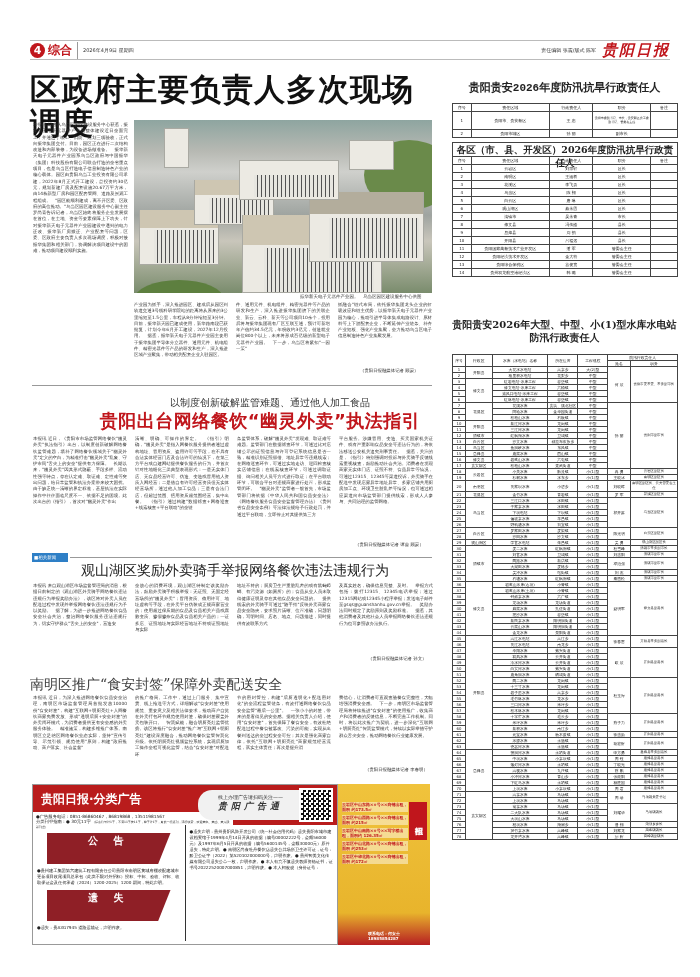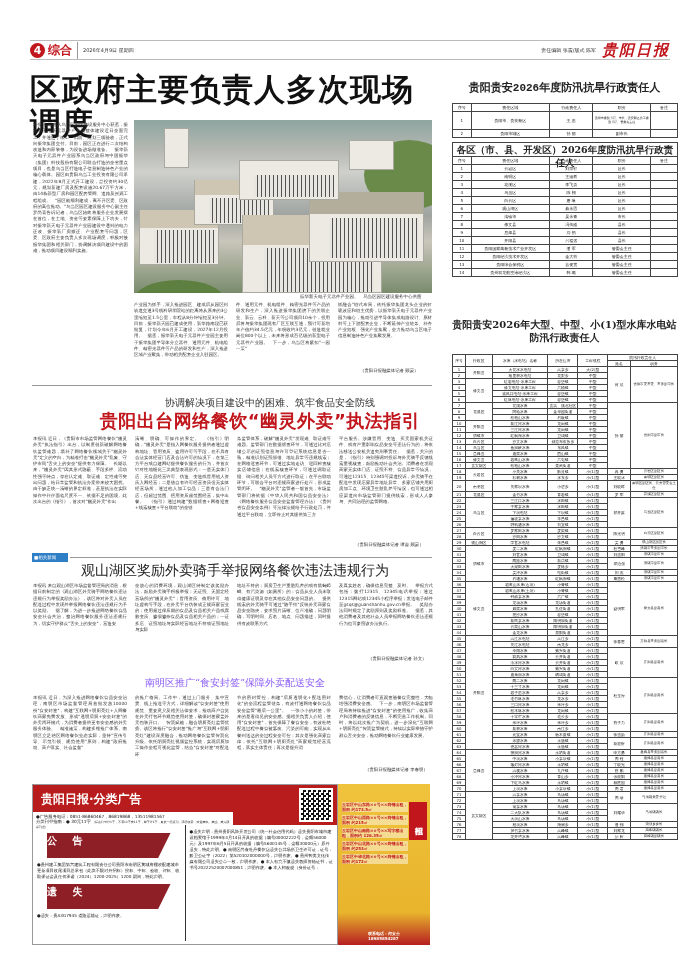--- a/index.html
+++ b/index.html
@@ -16,31 +16,31 @@
 .bld{position:absolute;background:#eceae3;border:1px solid #a9a9a2;}
 .roof{position:absolute;background:#cec6b2;}
 .stripes{position:absolute;background:repeating-linear-gradient(90deg,#e7e6e0 0 3px,#535353 3px 4px);}
 .tree{position:absolute;border-radius:50%;background:#5d7f3f;}
 .caption{position:absolute;left:300px;top:294px;font-size:4.5px;color:#333;}
 .rule{position:absolute;background:#999;height:1px;}
 .sub2{position:absolute;left:120px;top:396px;width:300px;text-align:center;font-size:10px;font-family:"DejaVu Serif",serif;color:#333;}
 .h2{position:absolute;left:80px;top:409px;width:360px;text-align:center;font-size:18px;font-weight:bold;color:#c0161c;letter-spacing:0.5px;}
 .tag{position:absolute;left:32px;top:553px;width:36px;height:9px;background:#2e7fc6;color:#fff;font-size:4.5px;display:flex;align-items:center;padding-left:2px;}
 .h3{position:absolute;left:30px;top:562px;width:410px;text-align:center;font-family:"DejaVu Serif",serif;font-size:14px;color:#222;}
-.h4{position:absolute;left:30px;top:676px;width:410px;text-align:center;font-family:"DejaVu Serif",serif;font-size:10px;color:#8b5cf6;}
+.h4{position:absolute;left:30px;top:676px;width:410px;text-align:left;font-family:"DejaVu Serif",serif;font-size:14px;color:#404040;}
 .ad{position:absolute;left:32px;top:784px;width:306px;height:161px;border:1px solid #999;background:#fff;}
 .ad-head{height:40px;background:#b91c1c;position:relative;color:#fff;}
 .ad-title{position:absolute;left:8px;top:6px;font-size:12px;font-weight:bold;}
 .ad-phone{position:absolute;left:0;top:27px;width:200px;height:13px;background:#fff;color:#222;font-size:4.3px;padding:2px 3px;}
 .ad-banner{position:absolute;left:165px;top:5px;width:105px;height:30px;background:#f1f1f1;border-radius:14px 0 0 14px;color:#333;text-align:center;}
 .qr{position:absolute;right:4px;top:3px;width:34px;height:34px;background:repeating-conic-gradient(#111 0 25%,#fff 0 50%) 0 0/5px 5px;border:2px solid #fff;}
 .ad-body{display:flex;height:116px;font-size:4.2px;line-height:6px;}
 .ad-col{flex:1;padding:4px 4px;border-right:1px solid #333;}
 .ad-col:last-child{border-right:none;}
-.red-badge{background:#8f1f26;color:#fff;font-weight:bold;font-size:10px;letter-spacing:6px;margin:4px 10px 4px 10px;height:25px;line-height:15px;clip-path:polygon(0 0,100% 0,90% 100%,0 100%);}
+.red-badge{background:#8f1f26;color:#fff;font-weight:bold;font-size:10px;letter-spacing:6px;text-align:center;margin:4px 10px 4px 10px;height:31px;line-height:15px;clip-path:polygon(0 0,100% 0,90% 100%,0 100%);}
 .recruit{position:absolute;left:338px;top:784px;width:92px;height:161px;background:linear-gradient(#f0c33c 0%,#e8b42c 80%,#b61e22 100%);padding:4px;}
 .recruit .line{color:#c0161c;font-size:4px;font-weight:bold;background:#fff7;margin:3px 0 0 0;}
 .recruit .big{position:absolute;right:3px;top:18px;width:18px;height:38px;background:#c0161c;color:#fff;font-size:8px;font-weight:bold;writing-mode:vertical-rl;text-align:center;line-height:18px;}
 
 .rt-title{position:absolute;left:452px;width:225px;text-align:center;font-family:"DejaVu Serif",serif;color:#222;font-weight:bold;}
 table{border-collapse:collapse;position:absolute;}
 td,th{border:0.6px solid #444;font-size:4px;text-align:center;font-weight:normal;padding:0 1px;line-height:5.3px;color:#222;}
 .t1 td,.t1 th{height:8px;}
 .t3 td,.t3 th{height:5.8px;line-height:5px;font-size:3.8px;}
 </style>
@@ -81,21 +81,21 @@
 </div>
 <div class="caption">振华新天电子元器件产业园。　乌当区园区建设服务中心供图</div>
 
 <div class="col" style="left:134px;top:302px;width:94px;height:72px;overflow:hidden;">产业园为抓手，深入推进园区、建成后从园区到轨道交通3号线科研学院站的距离将从原来的3公里缩短至1.5公里，车程从8分钟缩短至3分钟。目前，振华新天园已建成使用，新华路南段已获批复，计划今年6月开工建设，2027年12月投用。　据悉，振华新天电子元器件产业园主要用于振华集团半导体分立器件、通用元件、机电组件、精密光器件等产品的研发和生产，深入推进区域产业聚集，带动相关配套企业入驻园区。</div>
 <div class="col" style="left:236px;top:302px;width:94px;height:72px;overflow:hidden;">件、通用元件、机电组件、精密光器件等产品的研发和生产，深入推进振华集团旗下的关联企业、新云、云科、新天等公司项目10余个，投用后将与振华集团现有厂区互联互通，预计可新增年产值约34.5亿元，年税收约3亿元，创造就业岗位800个以上，未来将形成百亿级的新型电子元器件产业园。　下一步，乌当区将紧扣"一园一策"</div>
 <div class="col" style="left:338px;top:302px;width:94px;height:62px;overflow:hidden;">抓融合"链式布局，依托振华集团龙头企业的虹吸效应和链主优势，以振华新天电子元器件产业园为核心，推动引进半导体集成电路设计、原材料等上下游配套企业，不断延伸产业链条、补齐产业短板、强化产业集聚，全力推动乌当区电子信息制造特色产业集聚发展。</div>
 <div class="col" style="left:360px;top:368px;width:72px;">（贵阳日报融媒体记者 顾蒙）</div>
 
 <div class="rule" style="left:32px;top:385px;width:400px;"></div>
 
-<div class="sub2">协调解决项目建设中的困难、筑牢食品安全防线</div>
+<div class="sub2">以制度创新破解监管难题、通过他人加工食品</div>
 <div class="h2">贵阳出台网络餐饮“幽灵外卖”执法指引</div>
 <div class="col" style="left:33px;top:436px;width:94px;height:112px;overflow:hidden;">本报讯 近日，《贵阳市市场监管网络餐饮"幽灵外卖"执法指引》出台，以制度创新破解网络餐饮监管难题，填补了网络餐饮领域关于"幽灵外卖"定义的空白，为精准打击"幽灵外卖"乱象、守护市民"舌尖上的安全"提供有力保障。　长期以来，"幽灵外卖"因其形式隐蔽、手段多样、流动性强等特点，存在认定难、取证难、定性难等突出问题，给日常监管和执法办案带来较大困扰。由于缺乏统一清晰的界定标准，基层执法在实际操作中往往面临尺度不一、依据不足的困境。此次出台的《指引》，首次对"幽灵外卖"作出</div>
 <div class="col" style="left:135px;top:436px;width:94px;height:112px;overflow:hidden;">清晰、明确、可操作的界定。　《指引》明确，"幽灵外卖"是指入网餐饮服务提供者通过虚构地址、冒用资质、盗用许可等手段，在不具有合法实体经营门店及合法许可的情况下，在第三方平台或自建网站提供餐饮服务的行为，并首次针对性地细化三类典型表现形式：一是无实体门店、无食品经营许可、伪造、变造或冒用他人资质入网经营；二是借自有许可经营资质但无实体经营场所，通过他人加工食品；三是有合法门店，但超过范围、擅用资质超范围经营，集中出餐。　《指引》通过构建"数据筛查+网格巡查+线索核查+平台联动"的全链</div>
 <div class="col" style="left:237px;top:436px;width:94px;height:112px;overflow:hidden;">条监管体系，破解"幽灵外卖"发现难、取证难等难题。监管部门在数据筛查环节，可通过比对店铺公示的证照信息与许可登记系统信息是否一致，精准识别证照假借、地址异常等违规线索；在网格巡查环节，可通过实地走访、巡回检查核实店铺信息；在线索核查环节，可通过调取证据、询问相关人员等方式进行取证；在平台联动环节，可联合平台对违规商家进行处置，形成监管闭环。　"幽灵外卖"监管者一般首先，市场监管部门将依据《中华人民共和国食品安全法》《网络餐饮服务食品安全监督管理办法》《贵州省食品安全条例》等法律法规给予行政处罚，并通过平台联动，立即停止对其提供第三方</div>
 <div class="col" style="left:339px;top:436px;width:94px;height:104px;overflow:hidden;">平台服务。涉嫌冒用、变造、买卖国家机关证件、或有严重影响食品安全等违法行为的，将依法移送公安机关追究刑事责任。　据悉，关注的是，《指引》特别强调对投诉与外卖骑手反馈线索重视核查，鼓励推动社会共治。消费者在发现商家无实体门店、证照不符、食品异常等情况，可通过12315、12345等渠道投诉，外卖骑手在配送中发现店家异常地址异常、多家店铺共用厨房加工点、环境卫生脏乱差等情况，也可通过相应渠道向市场监管部门提供线索，形成人人参与、共同治理的监管网格。</div>
 <div class="col" style="left:355px;top:542px;width:80px;">（贵阳日报融媒体记者 谭曾 顾蒙）</div>
 
 <div class="tag">■相关新闻</div>
 <div class="rule" style="left:70px;top:557px;width:362px;"></div>
 
@@ -112,20 +112,24 @@
 <div class="col" style="left:237px;top:695px;width:94px;height:80px;overflow:hidden;">节的密封管控，构建"后厨透明化+配送密封化"的全流程监管链条，有效打通网络餐饮食品安全监管"最后一公里"。　一张小小的封签，带来的是看得见的安全感。据相关负责人介绍，使用"食安封签"，首先保障了餐食安全，有效杜绝配送过程中餐食被篡改、污染的可能，实现从出餐到送达的全过程安全可控；其次是强化商家自律，依托"互联网+明厨亮灶"商家规范经营流程，落实主体责任；再次是提升消</div>
 <div class="col" style="left:339px;top:695px;width:94px;height:72px;overflow:hidden;">费信心，让消费者可直观查验餐食完整性，大幅增强消费安全感。　下一步，南明区市场监督管理局将持续推进"食安封签"的使用推广，收集商户和消费者的反馈信息，不断完善工作机制。同时，将以此次推广为契机，进一步深化"互联网+明厨亮灶"智慧监管模式，持续以实际举措守护群众舌尖安全，推动网络餐饮行业健康发展。</div>
 <div class="col" style="left:365px;top:767px;width:72px;">（贵阳日报融媒体记者 李春明）</div>
 
 <div class="ad">
   <div class="ad-head">
     <div class="ad-title">贵阳日报·分类广告</div>
     <div class="ad-phone">
       <div>●广告服务电话：0851-86860467，86819868，13511981567</div>
       <div><span>分类刊登指南：● 30元11字</span> <span style="font-size:3px">（标点符号计1字，不满11字按11字，整字计1字，最低一行起刊，满行收费，欢迎来电、来函、来人联系刊登）</span></div>
+    </div>
+    <div class="ad-banner">
+      <div style="font-size:5px;margin-top:4px">线上办理广告请扫码关注——</div>
+      <div style="font-size:9px;font-weight:bold;font-style:italic;letter-spacing:4px">贵阳广告通</div>
     </div>
     <div class="qr"></div>
   </div>
   <div class="ad-body">
     <div class="ad-col">
       <div class="red-badge">公 告</div>
       <div>●贵州建工集团第六建筑工程有限责任公司贵阳市南明区黄城府棚改配建城市更新项目收尾项目总承包（此类不限对外招标）投标、中标、验收、评标、收取保证金及任何承诺（2024）1200-2025）1200 期间，特此声明。</div>
       <div class="red-badge">遗 失</div>
       <div>●遗失：贵A3G7945 道路运输证，声明作废。</div>
     </div>

